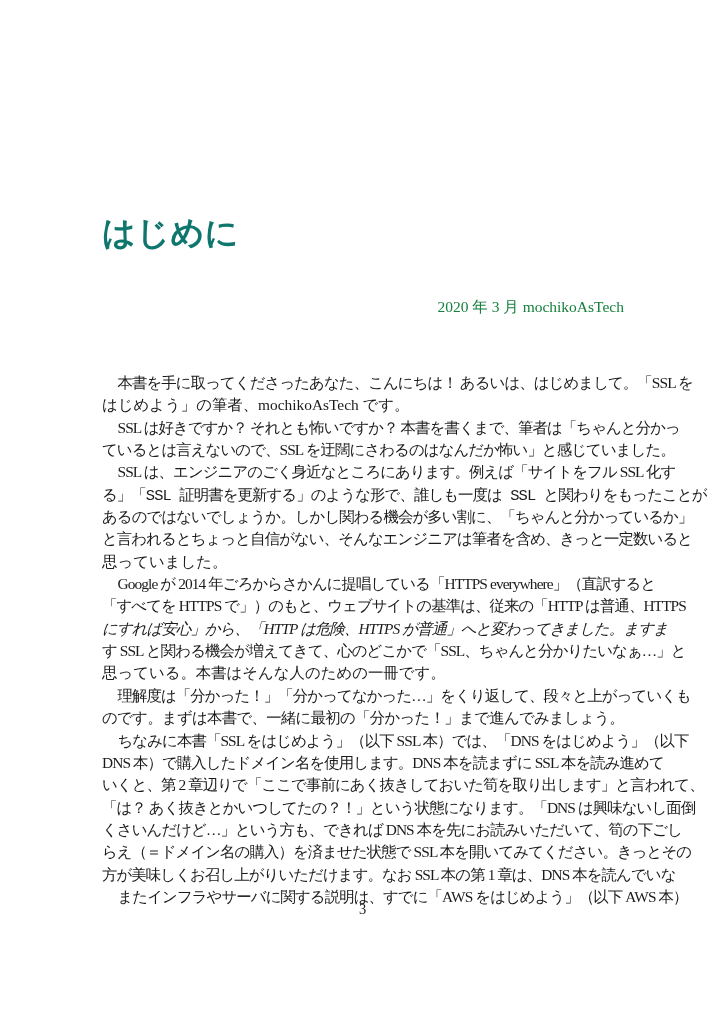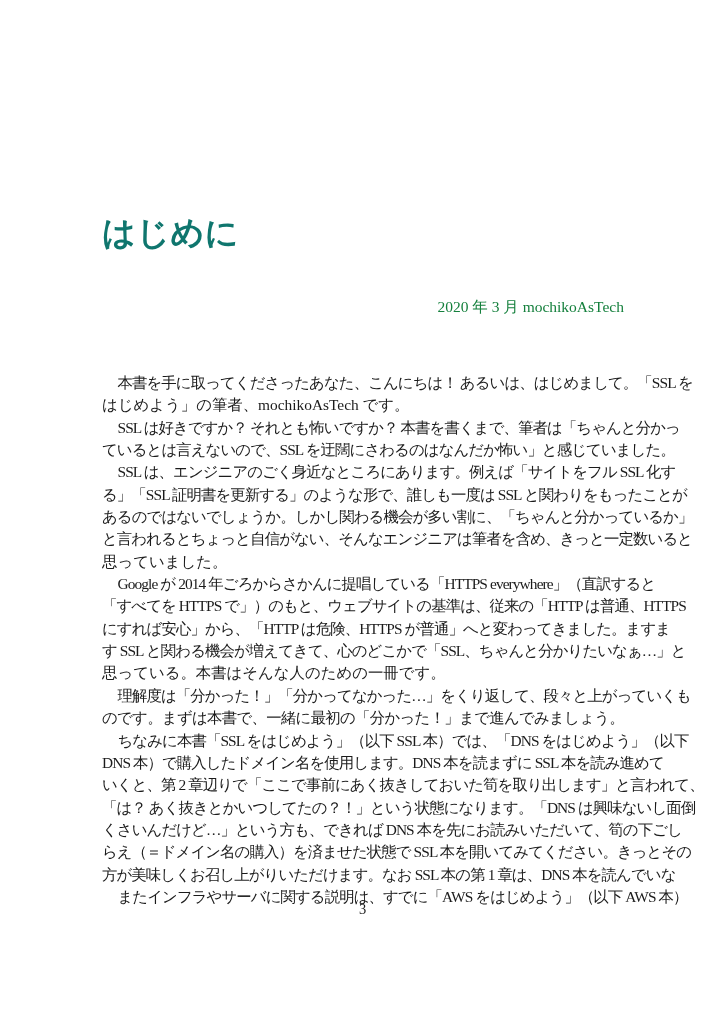--- a/index.html
+++ b/index.html
@@ -117,29 +117,29 @@
       <div class="para">
         <div class="line indent"><span style="letter-spacing: -0.9px;">本書を手に取ってくださったあなた、こんにちは！ あるいは、はじめまして。「SSL を</span></div>
         <div class="line last"><span>はじめよう」の筆者、mochikoAsTech です。</span></div>
       </div>
       <div class="para">
         <div class="line indent"><span style="letter-spacing: -0.9px;">SSL は好きですか？ それとも怖いですか？ 本書を書くまで、筆者は「ちゃんと分かっ</span></div>
         <div class="line last"><span style="letter-spacing: -0.9px; text-align: right;">ているとは言えないので、SSL を迂闊にさわるのはなんだか怖い」と感じていました。</span></div>
       </div>
       <div class="para">
         <div class="line indent"><span style="letter-spacing: -0.9px;">SSL は、エンジニアのごく身近なところにあります。例えば「サイトをフル SSL 化す</span></div>
-        <div class="line"><span style="letter-spacing: -0.9px;">る」「SSL 証明書を更新する」のような形で、誰しも一度は SSL と関わりをもったことが</span></div>
+        <div class="line"><span style="letter-spacing: -0.9px; font-family: Liberation Mono, monospace;">る」「SSL 証明書を更新する」のような形で、誰しも一度は SSL と関わりをもったことが</span></div>
         <div class="line"><span style="letter-spacing: -0.9px;">あるのではないでしょうか。しかし関わる機会が多い割に、「ちゃんと分かっているか」</span></div>
         <div class="line"><span style="letter-spacing: -0.9px;">と言われるとちょっと自信がない、そんなエンジニアは筆者を含め、きっと一定数いると</span></div>
         <div class="line last"><span>思っていました。</span></div>
       </div>
       <div class="para">
         <div class="line indent"><span style="letter-spacing: -0.9px;">Google が 2014 年ごろからさかんに提唱している「HTTPS everywhere」（直訳すると</span></div>
         <div class="line"><span style="letter-spacing: -0.9px;">「すべてを HTTPS で」）のもと、ウェブサイトの基準は、従来の「HTTP は普通、HTTPS</span></div>
-        <div class="line"><span style="letter-spacing: -0.9px;">にすれば安心」から、「HTTP は危険、HTTPS が普通」へと変わってきました。ますま</span></div>
+        <div class="line"><span style="letter-spacing: -0.9px; font-style: italic;">にすれば安心」から、「HTTP は危険、HTTPS が普通」へと変わってきました。ますま</span></div>
         <div class="line"><span style="letter-spacing: -0.9px;">す SSL と関わる機会が増えてきて、心のどこかで「SSL、ちゃんと分かりたいなぁ…」と</span></div>
         <div class="line last"><span>思っている。本書はそんな人のための一冊です。</span></div>
       </div>
       <div class="para">
         <div class="line indent"><span style="letter-spacing: -0.9px;">理解度は「分かった！」「分かってなかった…」をくり返して、段々と上がっていくも</span></div>
         <div class="line last"><span style="letter-spacing: -0.693px;">のです。まずは本書で、一緒に最初の「分かった！」まで進んでみましょう。</span></div>
       </div>
       <div class="para">
         <div class="line indent"><span style="letter-spacing: -0.9px;">ちなみに本書「SSL をはじめよう」（以下 SSL 本）では、「DNS をはじめよう」（以下</span></div>
         <div class="line"><span style="letter-spacing: -0.9px;">DNS 本）で購入したドメイン名を使用します。DNS 本を読まずに SSL 本を読み進めて</span></div>

